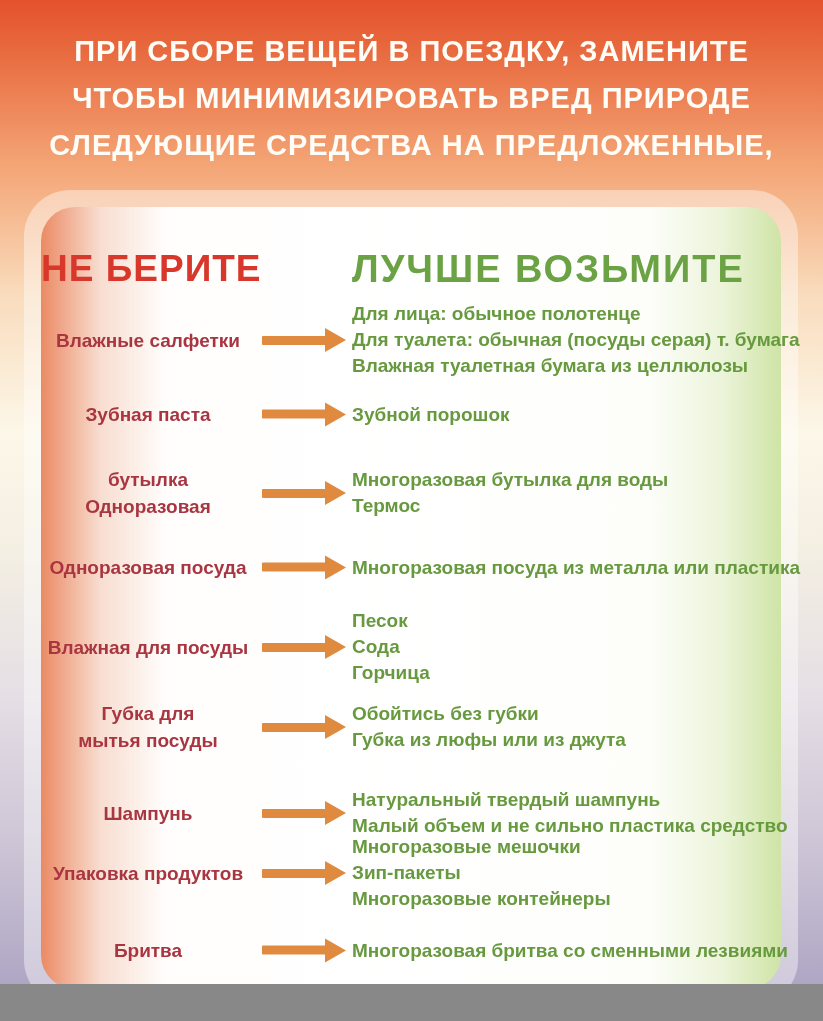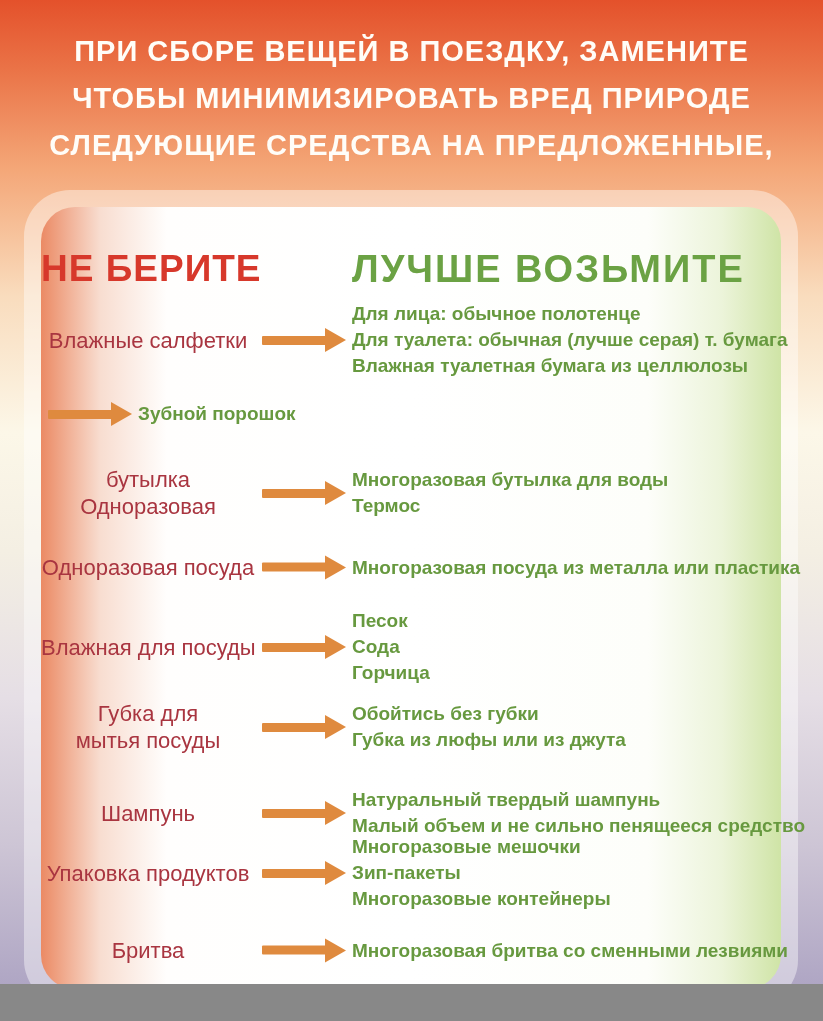--- a/index.html
+++ b/index.html
@@ -67,22 +67,22 @@
     right: 0;
     transform: translateY(-50%);
     display: flex;
     align-items: center;
   }
   .cell-left {
     width: 214px;
     flex: 0 0 214px;
     text-align: center;
     color: #a93540;
-    font-weight: normal;
-    font-size: 22px;
+    font-weight: bold;
+    font-size: 19px;
     line-height: 27px;
     white-space: nowrap;
   }
   .cell-arrow {
     width: 97px;
     flex: 0 0 97px;
     display: flex;
     justify-content: center;
     align-items: center;
   }
@@ -170,26 +170,29 @@
           <div>Влажные салфетки</div>
         </div>
         <div class="cell-arrow">
           <div class="arrow-shape">
               <span class="shaft"></span>
               <span class="head"></span>
             </div>
         </div>
         <div class="cell-right">
           <div>Для лица: обычное полотенце</div>
-          <div>Для туалета: обычная (лучше серая) т. бумага</div>
+          <div>Для туалета: обычная (посуды серая) т. бумага</div>
           <div>Влажная туалетная бумага из целлюлозы</div>
         </div>
       </div>
 
       <div class="row" style="top:207px">
+        <div class="cell-left">
+          <div>Зубная паста</div>
+        </div>
         <div class="cell-arrow">
           <div class="arrow-shape">
               <span class="shaft"></span>
               <span class="head"></span>
             </div>
         </div>
         <div class="cell-right">
           <div>Зубной порошок</div>
         </div>
       </div>
@@ -265,21 +268,21 @@
           <div>Шампунь</div>
         </div>
         <div class="cell-arrow">
           <div class="arrow-shape">
               <span class="shaft"></span>
               <span class="head"></span>
             </div>
         </div>
         <div class="cell-right">
           <div>Натуральный твердый шампунь</div>
-          <div>Малый объем и не сильно пенящееся средство</div>
+          <div>Малый объем и не сильно пластика средство</div>
         </div>
       </div>
 
       <div class="row" style="top:666px">
         <div class="cell-left">
           <div>Упаковка продуктов</div>
         </div>
         <div class="cell-arrow">
           <div class="arrow-shape">
               <span class="shaft"></span>

